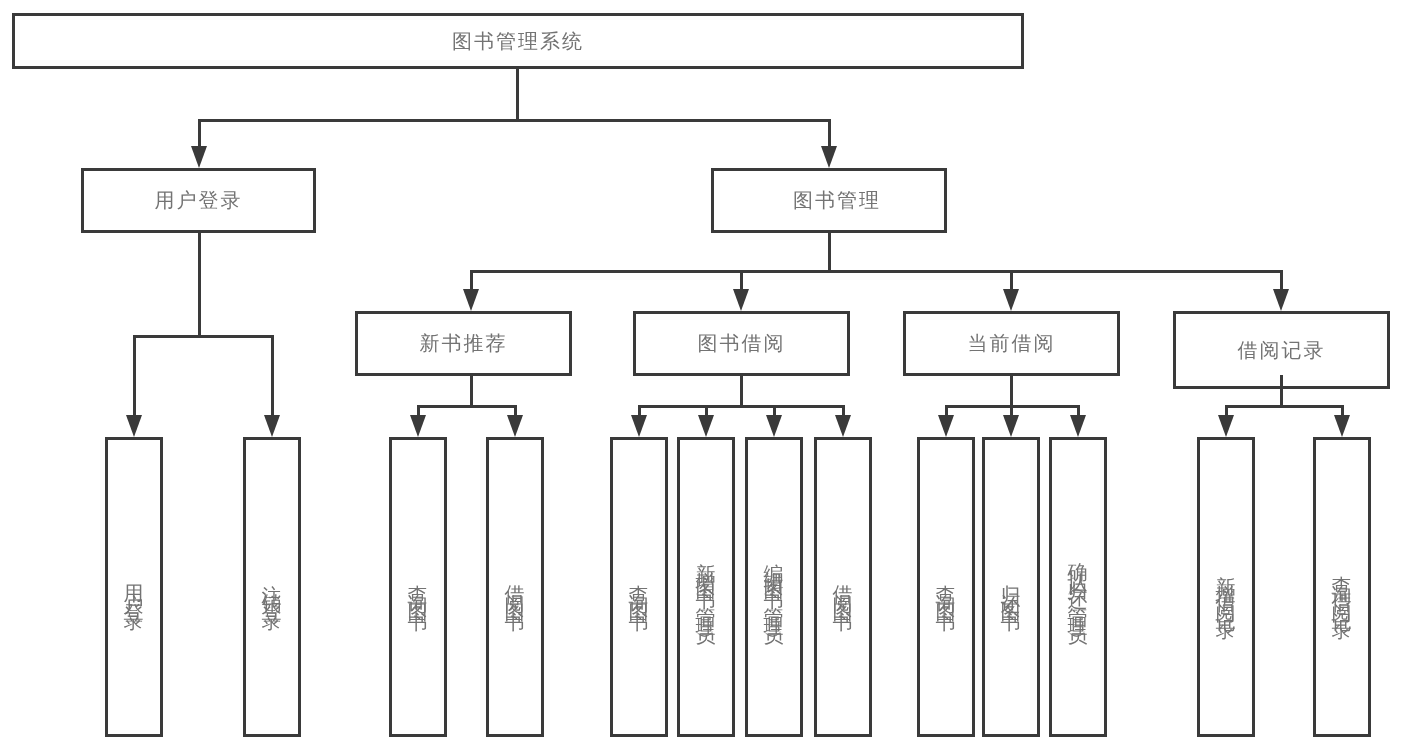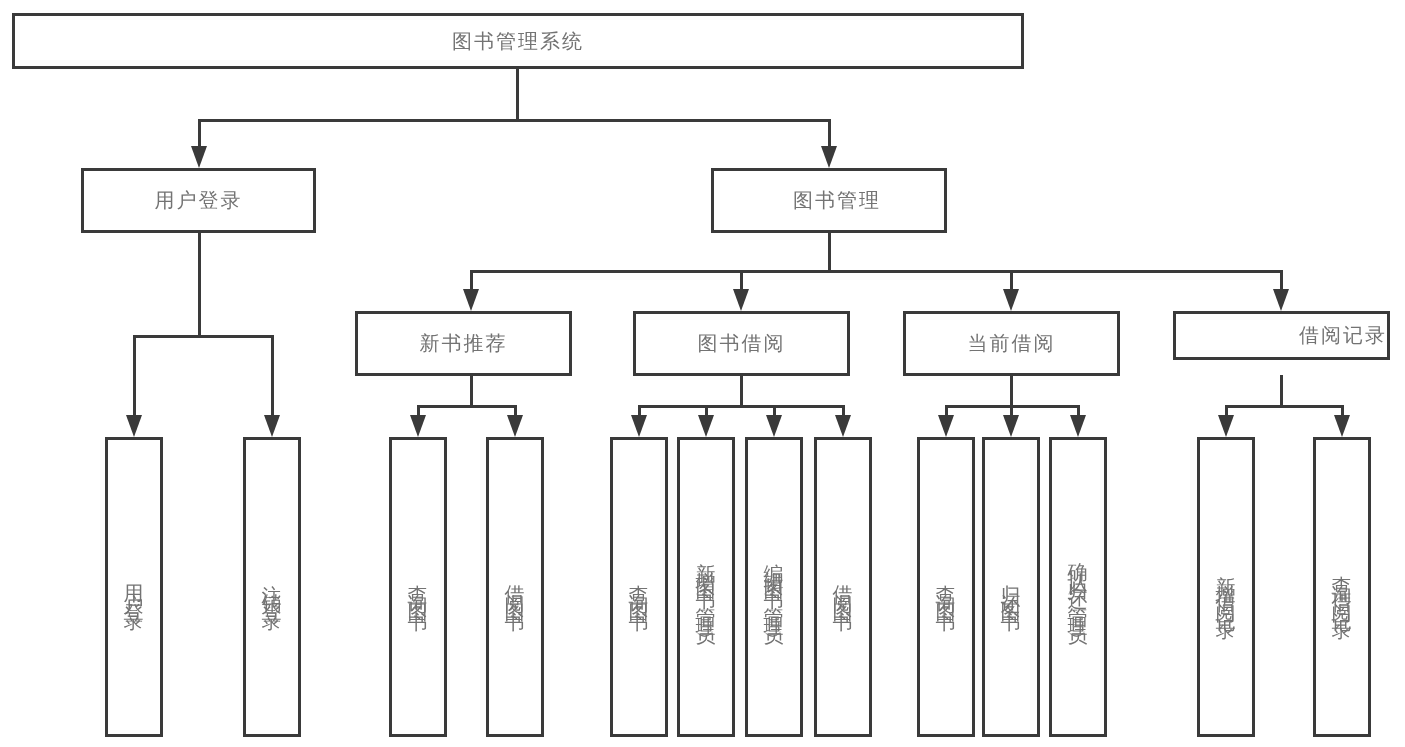--- a/index.html
+++ b/index.html
@@ -72,21 +72,21 @@
   </div>
 
   <div class="box" style="left:633px; top:311px; width:217px; height:65px;">
     <span class="h-label">图书借阅</span>
   </div>
 
   <div class="box" style="left:903px; top:311px; width:217px; height:65px;">
     <span class="h-label">当前借阅</span>
   </div>
 
-  <div class="box" style="left:1173px; top:311px; width:217px; height:49px;justify-content:flex-end;">
+  <div class="box" style="left:1173px; top:311px; width:217px; height:78px;">
     <span class="h-label">借阅记录</span>
   </div>
 
   <div class="box leaf" style="left:105px;">
     <span class="v-text">用户登录</span>
   </div>
   <div class="box leaf" style="left:243px;">
     <span class="v-text">注销登录</span>
   </div>
 

